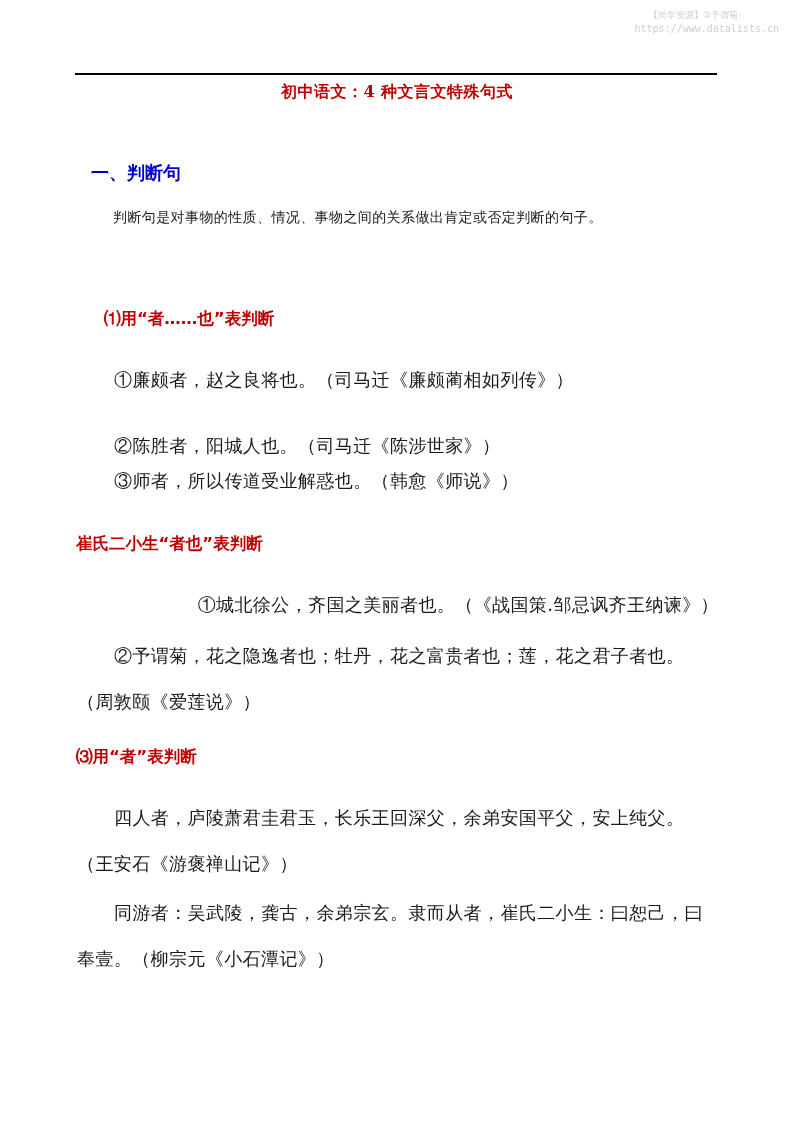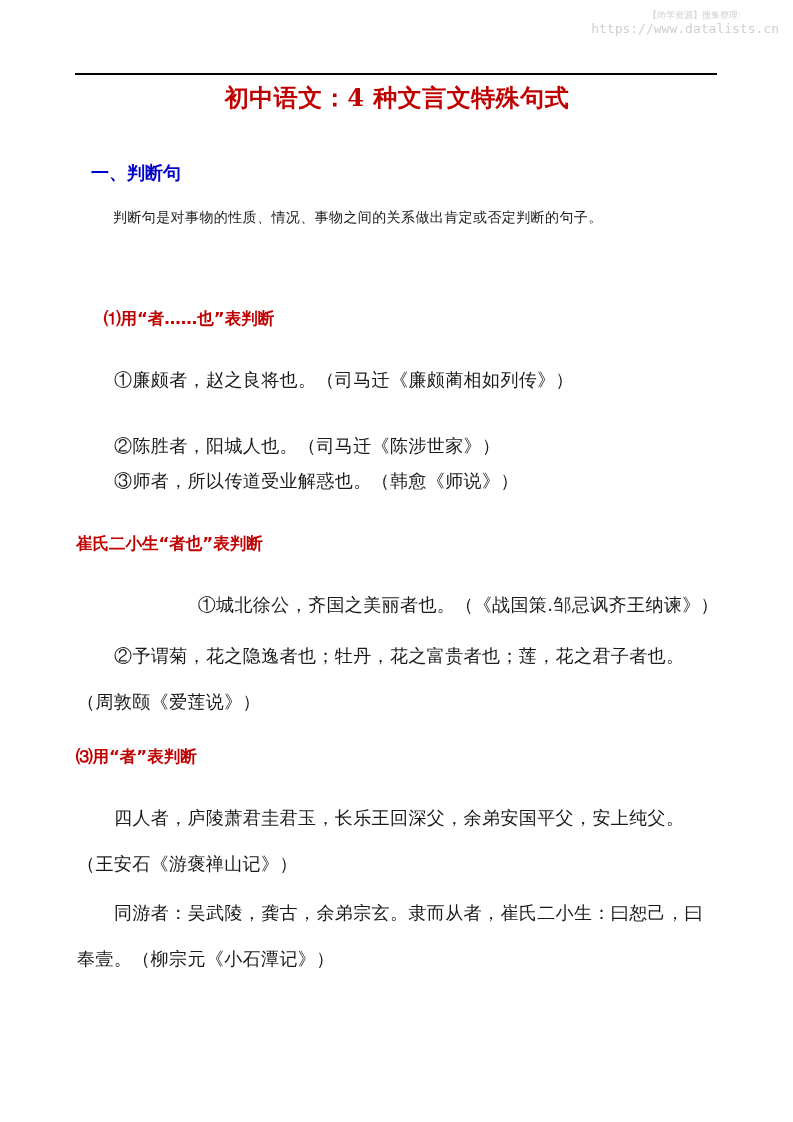--- a/index.html
+++ b/index.html
@@ -23,21 +23,21 @@
       color: #cfcfcf;
       font-size: 9px;
       line-height: 13px;
     }
     .watermark .wm-line1 {
       font-family: "DejaVu Sans", "Liberation Sans", sans-serif;
       padding-right: 38px;
     }
     .watermark .wm-line2 {
       font-family: "DejaVu Sans Mono", "Liberation Mono", monospace;
-      font-size: 13px;
+      font-size: 10px;
     }
     .header-rule {
       position: absolute;
       top: 73px;
       left: 75px;
       width: 642px;
       height: 1.5px;
       background: #000000;
     }
     .page {
@@ -45,21 +45,21 @@
       top: 0;
       left: 76px;
       width: 642px;
     }
     .title {
       position: absolute;
       top: 82px;
       left: 0;
       width: 642px;
       text-align: center;
-      font-size: 24px;
+      font-size: 16px;
       font-weight: bold;
       color: #c00000;
       letter-spacing: 0.5px;
       margin: 0;
     }
     .section-heading {
       position: absolute;
       left: 0;
       font-family: "DejaVu Sans", "Liberation Sans", sans-serif;
       font-size: 18px;
@@ -97,21 +97,21 @@
       text-indent: 37px;
       margin: 1px;
       color: #1a1a1a;
       letter-spacing: 0.4px;
     }
   </style>
 </head>
 <body>
 
 <div class="watermark">
-  <div class="wm-line1">【尚学资源】搜集整理:</div>
+  <div class="wm-line1">【尚学资源】②予谓菊:</div>
   <div class="wm-line2">https://www.datalists.cn</div>
 </div>
 
 <div class="header-rule"></div>
 
 <div class="page">
   <h1 class="title">初中语文：4 种文言文特殊句式</h1>
 
   <h2 class="section-heading" style="top:146px;">一、判断句</h2>
 

